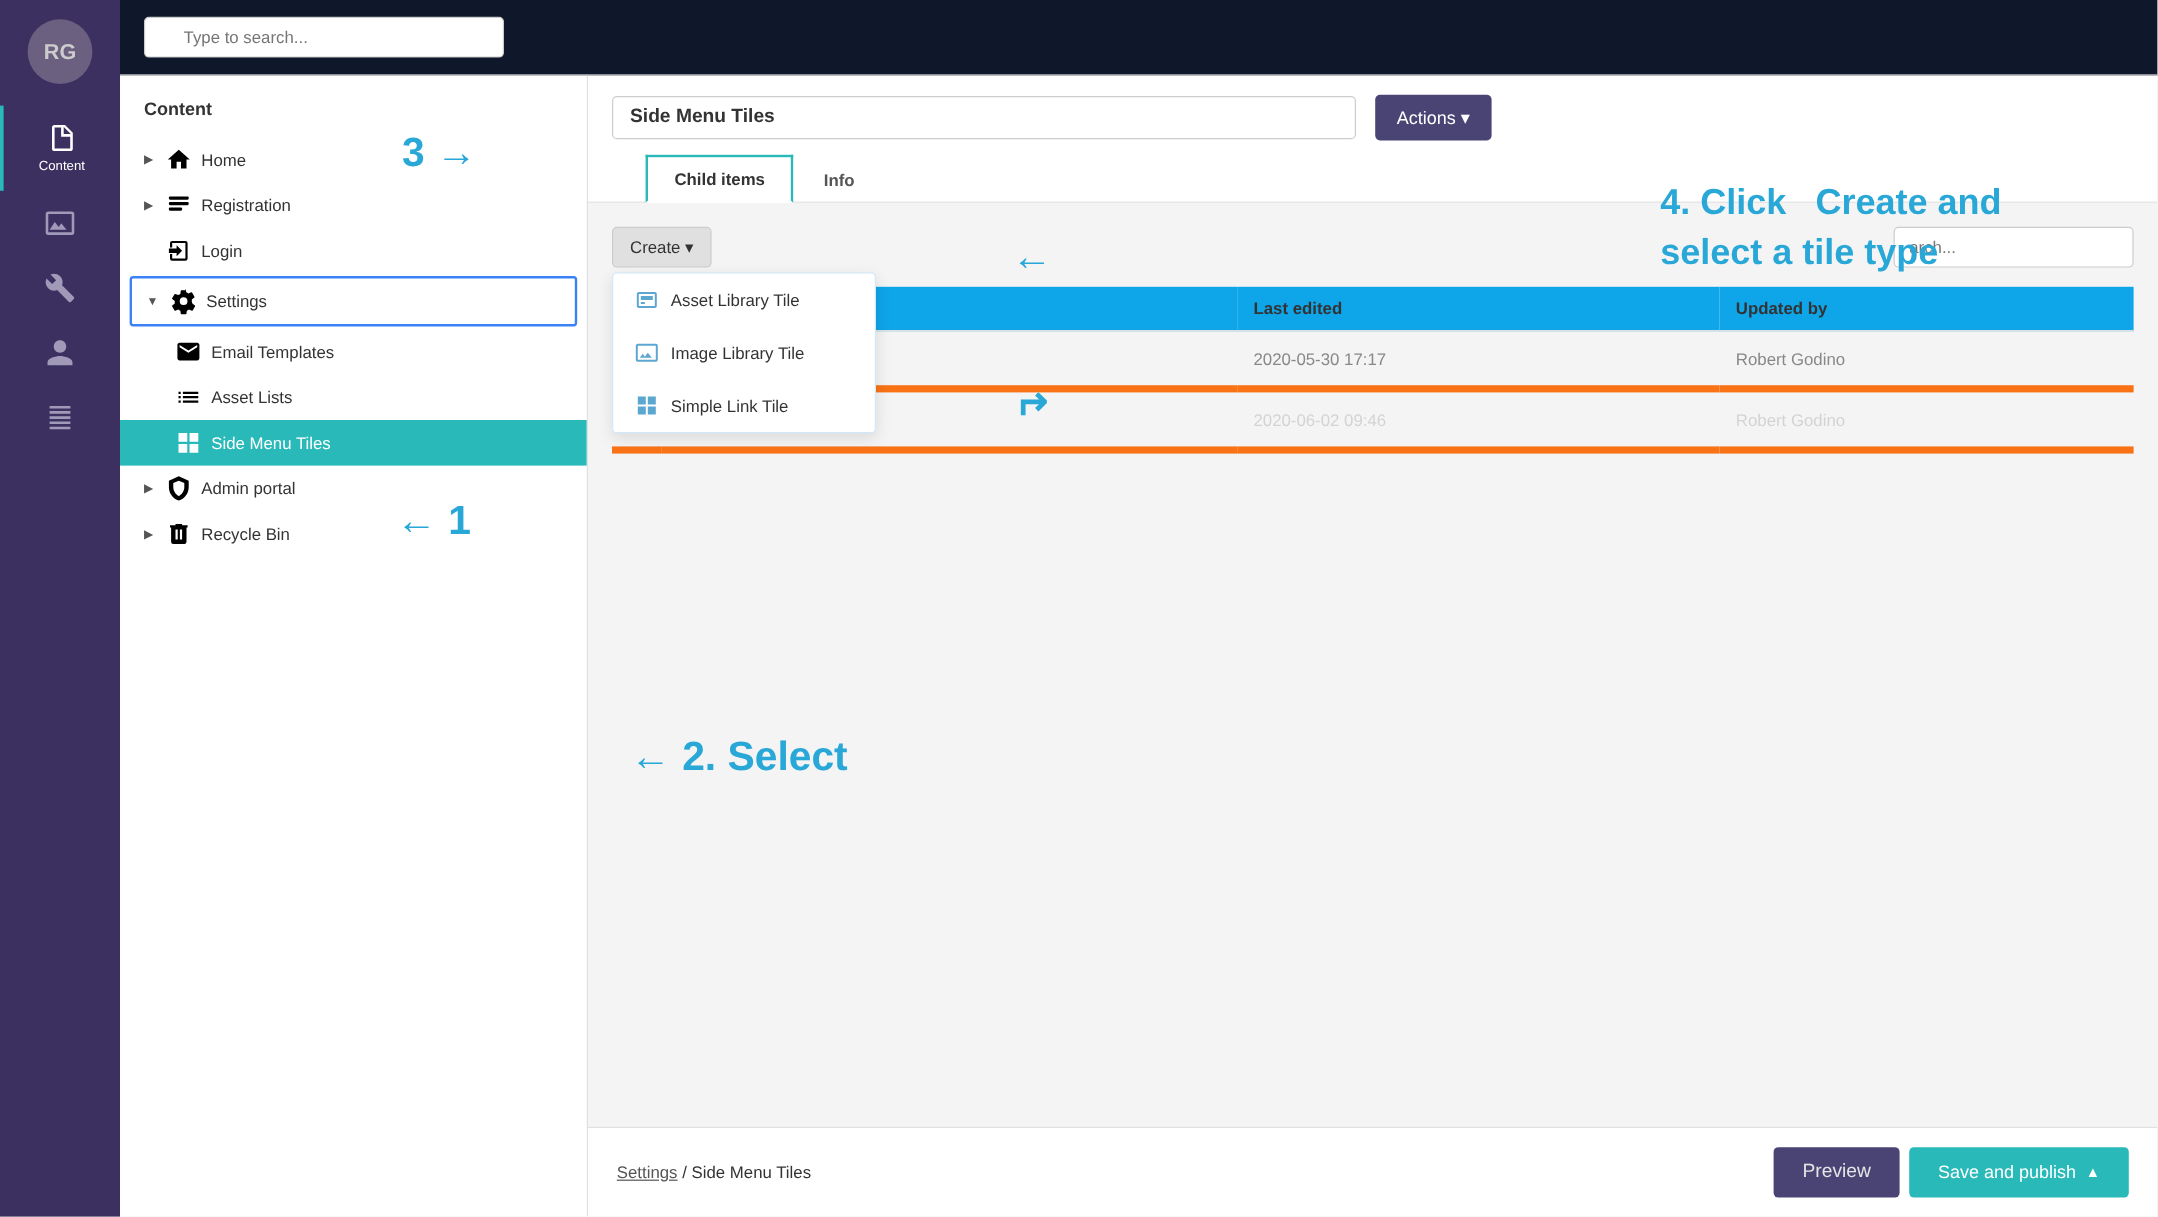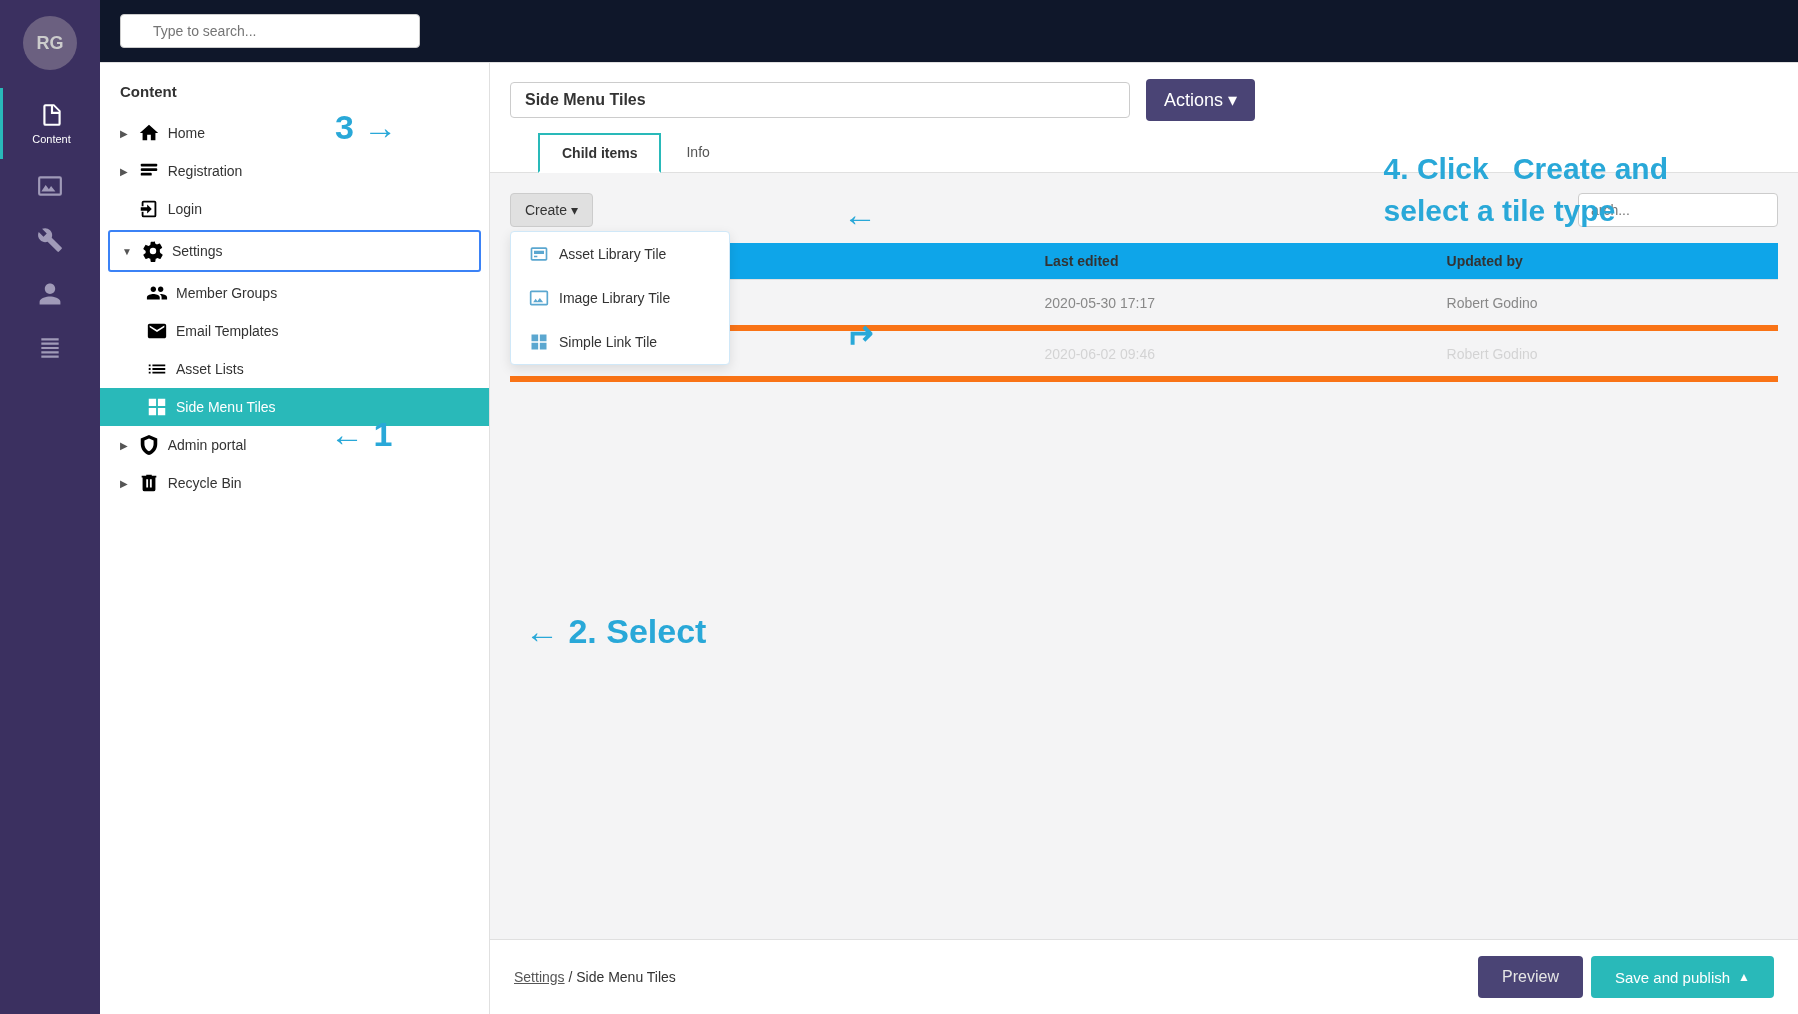--- a/index.html
+++ b/index.html
@@ -140,40 +140,42 @@
       color: #333;
       width: 620px;
       margin-bottom: 12px;
     }
     .actions-btn {
       background: #4a4475;
       color: #fff;
       border: none;
       border-radius: 4px;
       padding: 10px 18px;
-      font-size: 18px;
+      font-size: 15px;
       cursor: pointer;
       display: flex; align-items: center; gap: 6px;
       margin-bottom: 12px;
     }
 
     
     .tabs-row {
       display: flex;
+      align-items: flex-end;
       gap: 0;
       padding-left: 28px;
     }
     .tab {
       padding: 10px 22px;
       font-size: 14px;
       cursor: pointer;
       color: #555;
       border: 1px solid transparent;
       border-bottom: none;
       margin-right: 2px;
+      font-weight: bold;
     }
     .tab.active {
       border: 2px solid #29b9b9;
       border-bottom: 2px solid #fff;
       color: #333;
       font-weight: 600;
       background: #fff;
       margin-bottom: -1px;
     }
 
@@ -381,26 +383,20 @@
       </div>
 
       <div class="tree-item highlight-box" style="margin: 2px 8px; border-radius:3px; padding-left: 12px;">
         <span class="arrow">▼</span>
         <svg class="item-icon" viewBox="0 0 24 24">
             <path d="M12 15.5A3.5 3.5 0 0 1 8.5 12 3.5 3.5 0 0 1 12 8.5a3.5 3.5 0 0 1 3.5 3.5 3.5 3.5 0 0 1-3.5 3.5m7.43-2.92c.04-.34.07-.68.07-1.08s-.03-.73-.07-1.08l2.32-1.81c.21-.16.27-.46.13-.7l-2.2-3.81a.55.55 0 0 0-.68-.22l-2.74 1.1c-.57-.43-1.19-.8-1.87-1.07l-.41-2.92A.557.557 0 0 0 14 2h-4a.557.557 0 0 0-.55.48l-.41 2.92c-.68.27-1.3.64-1.87 1.07l-2.74-1.1a.55.55 0 0 0-.68.22L1.55 9.4c-.14.24-.08.54.13.7l2.32 1.81c-.04.35-.07.69-.07 1.08 0 .39.03.73.07 1.08L1.68 15.88c-.21.16-.27.46-.13.7l2.2 3.81c.14.24.43.32.68.22l2.74-1.1c.57.43 1.19.8 1.87 1.07l.41 2.92c.05.28.3.48.55.48h4c.25 0 .5-.2.55-.48l.41-2.92c.68-.27 1.3-.64 1.87-1.07l2.74 1.1c.25.1.54.02.68-.22l2.2-3.81c.14-.24.08-.54-.13-.7l-2.32-1.81z"></path>
           </svg>
         <span class="tree-item-label">Settings</span>
       </div>
 
-      <div class="tree-item tree-child">
-        <svg class="item-icon" viewBox="0 0 24 24">
-            <path d="M16 11c1.66 0 2.99-1.34 2.99-3S17.66 5 16 5c-1.66 0-3 1.34-3 3s1.34 3 3 3zm-8 0c1.66 0 2.99-1.34 2.99-3S9.66 5 8 5C6.34 5 5 6.34 5 8s1.34 3 3 3zm0 2c-2.33 0-7 1.17-7 3.5V19h14v-2.5c0-2.33-4.67-3.5-7-3.5zm8 0c-.29 0-.62.02-.97.05 1.16.84 1.97 1.97 1.97 3.45V19h6v-2.5c0-2.33-4.67-3.5-7-3.5z"></path>
-          </svg>
-        <span class="tree-item-label">Member Groups</span>
-      </div>
 
       <div class="tree-item tree-child">
         <svg class="item-icon" viewBox="0 0 24 24">
             <path d="M20 4H4c-1.1 0-2 .9-2 2v12c0 1.1.9 2 2 2h16c1.1 0 2-.9 2-2V6c0-1.1-.9-2-2-2zm0 4l-8 5-8-5V6l8 5 8-5v2z"></path>
           </svg>
         <span class="tree-item-label">Email Templates</span>
       </div>
 
       <div class="tree-item tree-child">
         <svg class="item-icon" viewBox="0 0 24 24">

